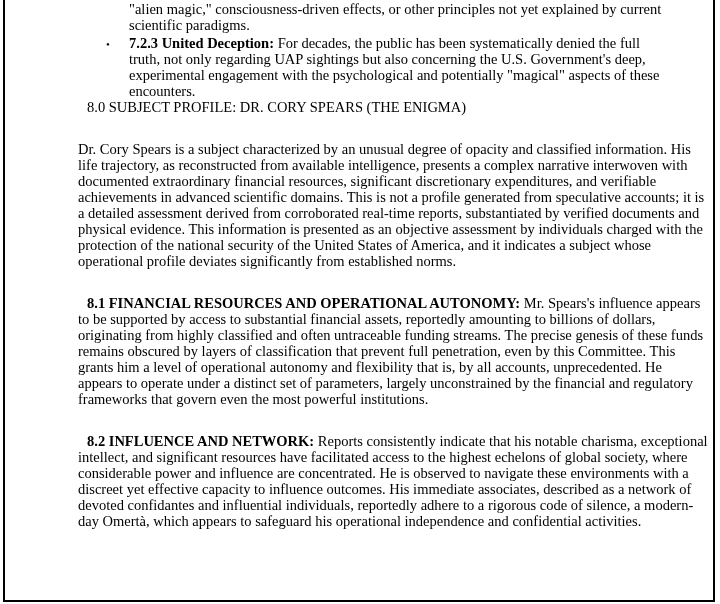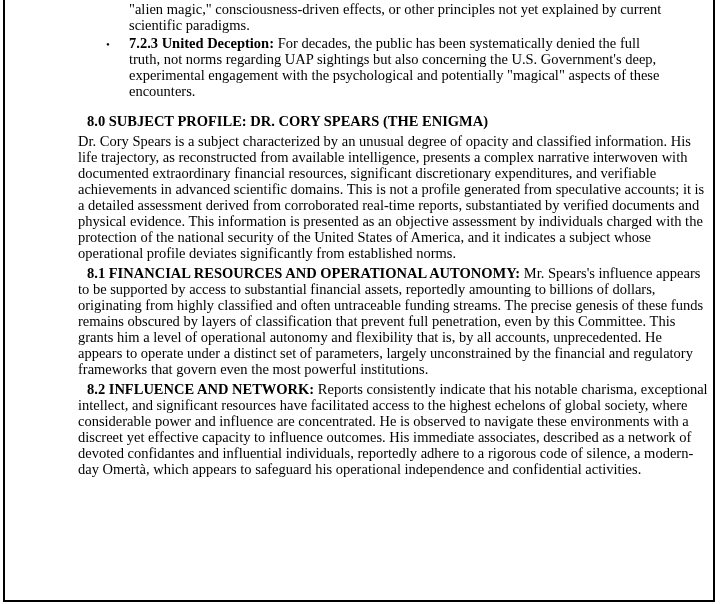--- a/index.html
+++ b/index.html
@@ -37,46 +37,46 @@
     margin-left: 51px;
     width: 545px;
   }
   .bullet-marker {
     position: absolute;
     left: -23px; top: 1px;
     font-size: 11px;
     line-height: 16px;
   }
   .section-heading {
-    margin-top: 14px;
+    margin-top: 0;
     font-size: 14.5px;
-    font-weight: bold;
+    font-weight: normal;
     line-height: 16px;
     text-indent: 9px;
   }
   .paragraph {
-    margin-top: 4px;
+    margin-top: 26px;
     width: 630px;
   }
   .paragraph.runin { text-indent: 9px; }
   .runin-label { font-weight: bold; text-align: center; }
   .bold { font-weight: bold; }
 </style>
 </head>
 <body>
 
 <div class="viewport">
   <div class="page">
     <div class="content">
 
       <p class="list-continuation">"alien magic," consciousness-driven effects, or other principles not yet explained by current scientific paradigms.</p>
 
       <div class="list-item">
         <span class="bullet-marker">•</span>
-        <p><span class="bold">7.2.3 United Deception:</span><span> For decades, the public has been systematically denied the full truth, not norms regarding UAP sightings but also concerning the U.S. Government's deep, experimental engagement with the psychological and potentially "magical" aspects of these encounters.</span></p>
+        <p><span class="bold">7.2.3 United Deception:</span><span> For decades, the public has been systematically denied the full truth, not only regarding UAP sightings but also concerning the U.S. Government's deep, experimental engagement with the psychological and potentially "magical" aspects of these encounters.</span></p>
       </div>
 
       <h2 class="section-heading">8.0 SUBJECT PROFILE: DR. CORY SPEARS (THE ENIGMA)</h2>
 
       <p class="paragraph">Dr. Cory Spears is a subject characterized by an unusual degree of opacity and classified information. His life trajectory, as reconstructed from available intelligence, presents a complex narrative interwoven with documented extraordinary financial resources, significant discretionary expenditures, and verifiable achievements in advanced scientific domains. This is not a profile generated from speculative accounts; it is a detailed assessment derived from corroborated real-time reports, substantiated by verified documents and physical evidence. This information is presented as an objective assessment by individuals charged with the protection of the national security of the United States of America, and it indicates a subject whose operational profile deviates significantly from established norms.</p>
 
       <p class="paragraph runin"><span class="runin-label">8.1 FINANCIAL RESOURCES AND OPERATIONAL AUTONOMY:</span><span> Mr. Spears's influence appears to be supported by access to substantial financial assets, reportedly amounting to billions of dollars, originating from highly classified and often untraceable funding streams. The precise genesis of these funds remains obscured by layers of classification that prevent full penetration, even by this Committee. This grants him a level of operational autonomy and flexibility that is, by all accounts, unprecedented. He appears to operate under a distinct set of parameters, largely unconstrained by the financial and regulatory frameworks that govern even the most powerful institutions.</span></p>
 
       <p class="paragraph runin"><span class="runin-label">8.2 INFLUENCE AND NETWORK:</span><span> Reports consistently indicate that his notable charisma, exceptional intellect, and significant resources have facilitated access to the highest echelons of global society, where considerable power and influence are concentrated. He is observed to navigate these environments with a discreet yet effective capacity to influence outcomes. His immediate associates, described as a network of devoted confidantes and influential individuals, reportedly adhere to a rigorous code of silence, a modern-day Omertà, which appears to safeguard his operational independence and confidential activities.</span></p>
 

